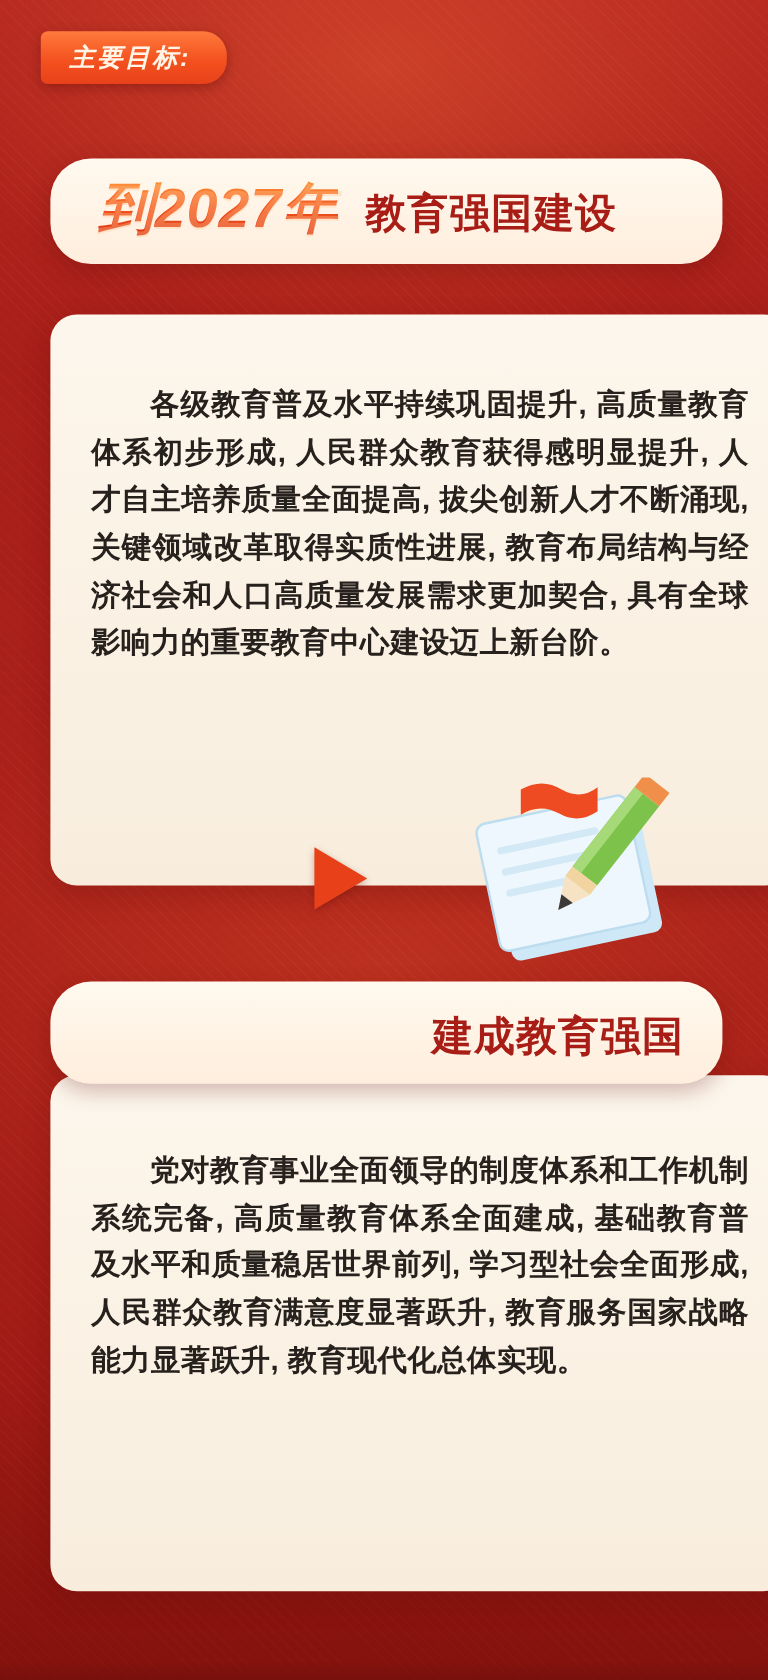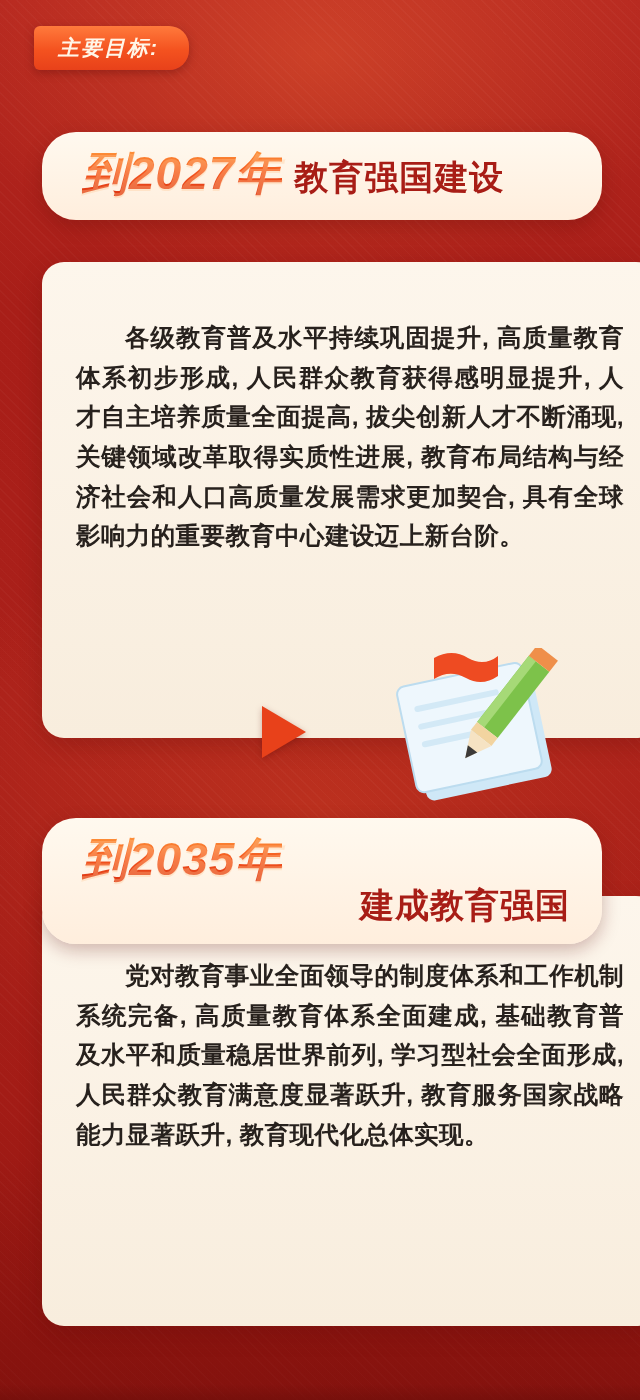--- a/index.html
+++ b/index.html
@@ -73,21 +73,21 @@
     background: linear-gradient(180deg, #fff9ef 0%, #ffeedd 100%);
     border-radius: 34px 34px 34px 34px;
     padding: 16px 26px 20px 26px;
     box-sizing: border-box;
     box-shadow: 0 6px 18px rgba(90,12,8,0.28);
   }
   .head-line {
     display: flex;
     align-items: baseline;
     justify-content: center;
-    gap: 12px;
+    gap: 22px;
     line-height: 1.12;
     white-space: nowrap;
   }
   .head-line.first { justify-content: flex-start; padding-left: 14px; }
   .head-line.second { justify-content: flex-end; padding-right: 6px; }
   .head-year {
     font-size: 46px;
     font-weight: bold;
     font-style: italic;
     letter-spacing: 1px;
@@ -95,20 +95,21 @@
     -webkit-background-clip: text;
     background-clip: text;
     color: transparent;
     text-shadow: 0 2px 0 rgba(255,200,150,0.35);
   }
   .head-sub {
     font-size: 34px;
     font-weight: bold;
     color: #a81d16;
     letter-spacing: 1px;
+    margin-top: 11px;
   }
 
   
   .card {
     position: absolute;
     left: 42px;
     width: 616px;
     box-sizing: border-box;
     background: linear-gradient(180deg, #fdf6ec 0%, #f8eddd 100%);
     border-radius: 22px;
@@ -206,23 +207,20 @@
         <polygon points="96,96 122,96 109,122" fill="#f6e3c3"></polygon>
         <polygon points="103,110 115,110 109,122" fill="#3c3a38"></polygon>
         <rect x="96" y="-12" width="26" height="14" fill="#ef8f4a"></rect>
       </g>
 
       <path d="M44 10 q18 -10 34 0 q16 9 30 -2 l0 20 q-16 11 -32 2 q-16 -9 -32 1 z" fill="#ee4b22" transform="translate(2,0)"></path>
     </svg>
   </div>
 
   <div class="head-pill" id="pill-2">
-    <div class="head-line first">
-      <span class="head-year">到2035年</span>
-    </div>
     <div class="head-line second">
       <span class="head-sub">建成教育强国</span>
     </div>
   </div>
 
   <div class="card" id="card-2">
     <p>党对教育事业全面领导的制度体系和工作机制系统完备, 高质量教育体系全面建成, 基础教育普及水平和质量稳居世界前列, 学习型社会全面形成, 人民群众教育满意度显著跃升, 教育服务国家战略能力显著跃升, 教育现代化总体实现。</p>
   </div>
 
   <div class="bottom-bar"></div>

